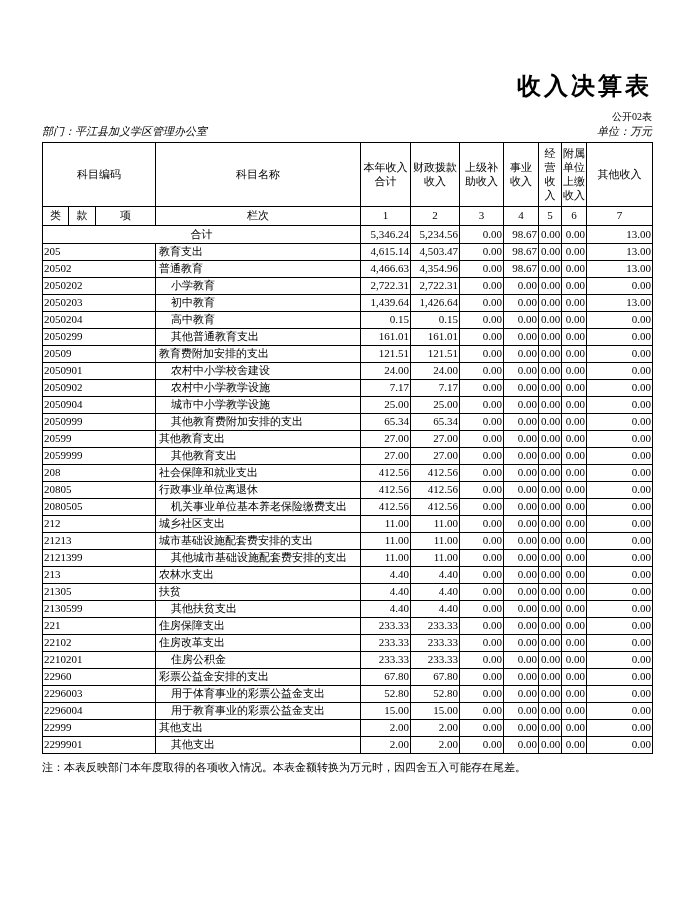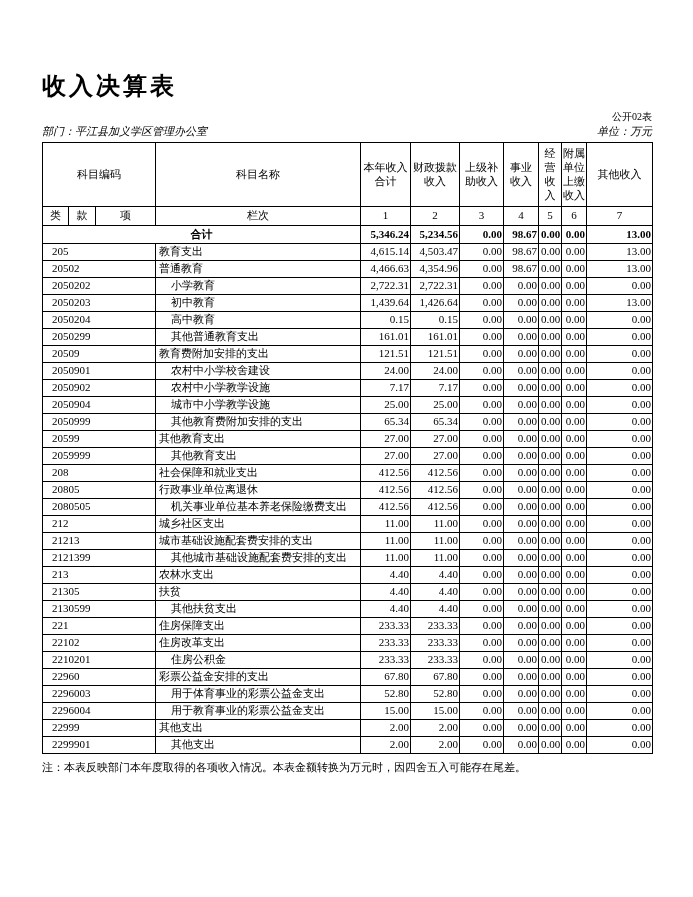--- a/index.html
+++ b/index.html
@@ -13,21 +13,21 @@
   body {
     width: 693px;
     height: 897px;
     overflow: hidden;
   }
   .page {
     padding: 70px 41px 0 42px;
   }
   .title {
     margin: 0;
-    text-align: left;
+    text-align: right;
     font-size: 24px;
     font-weight: bold;
     letter-spacing: 3px;
   }
   .pub-code {
     text-align: right;
     font-size: 10px;
     margin-top: 9px;
     line-height: 1.2;
   }
@@ -58,26 +58,26 @@
   tr.main-header th {
     height: 64px;
     text-align: center;
     padding: 0 1px;
   }
   tr.lane-row th {
     height: 19px;
     text-align: center;
   }
   tr.total-row th, tr.total-row td {
-    font-weight: bold;
+    font-weight: normal;
     height: 18px;
   }
   tr.total-row th { text-align: center; }
   tbody.data td { height: 17px; }
-  td.code { text-align: left; padding-left: 9px; }
+  td.code { text-align: left; padding-left: 1px; }
   td.name { text-align: left; padding-left: 3px; white-space: nowrap; }
   td.name.indent-1 { padding-left: 15px; }
   td.num { text-align: right; padding-right: 1px; white-space: nowrap; }
   .note {
     font-size: 11px;
     margin-top: 6px;
     line-height: 1.3;
   }
 </style>
 </head>

